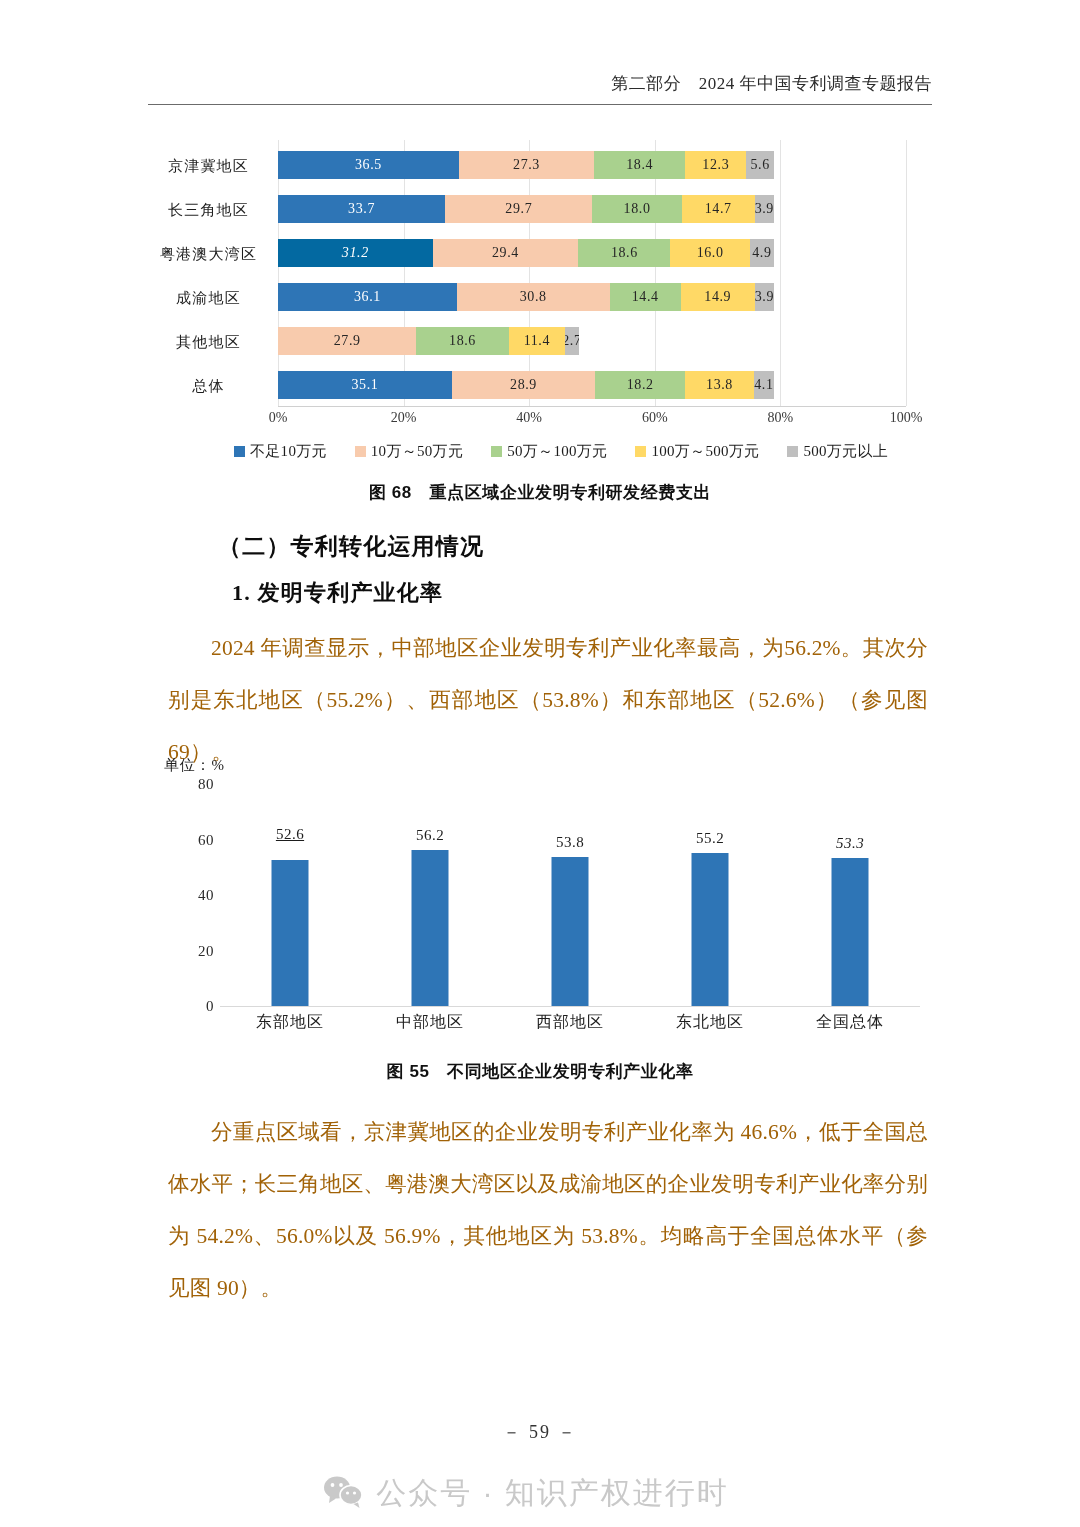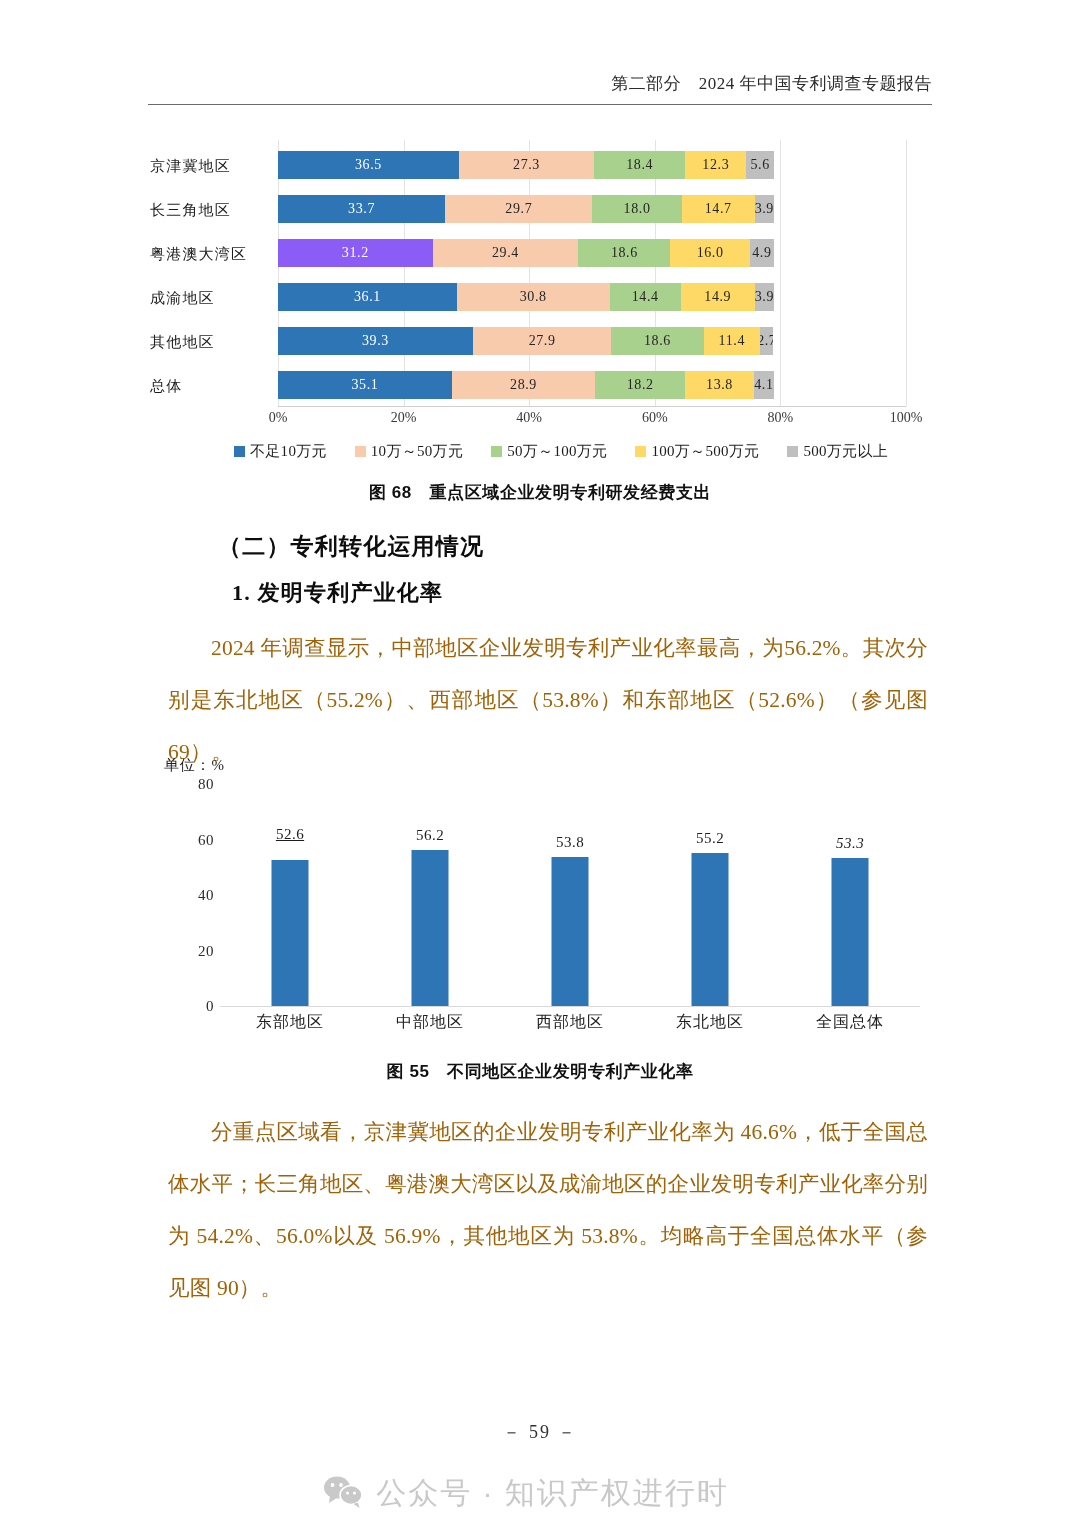--- a/index.html
+++ b/index.html
@@ -57,21 +57,21 @@
     width: 790px;
   }
   .sb-row {
     position: relative;
     height: 44px;
     display: flex;
     align-items: center;
   }
   .sb-label {
     width: 128px;
-    text-align: left;
+    text-align: center;
     padding-right: 11px;
     font-size: 15px;
     letter-spacing: 1.2px;
     color: #1d1d1d;
     font-family: "Liberation Serif", "DejaVu Serif", serif;
     white-space: nowrap;
     box-sizing: border-box;
   }
   .sb-track {
     position: relative;
@@ -363,21 +363,21 @@
               <div class="sb-seg" style="width: 18%; background: rgb(169, 209, 142);">18.0</div>
               <div class="sb-seg" style="width: 14.7%; background: rgb(255, 217, 102);">14.7</div>
               <div class="sb-seg" style="width: 3.9%; background: rgb(191, 191, 191);">3.9</div>
             </div>
           </div>
         </div>
         <div class="sb-row">
           <div class="sb-label">粤港澳大湾区</div>
           <div class="sb-track">
             <div class="sb-bar">
-              <div class="sb-seg s0" style="width: 31.2%; background: #8b5cf6;">31.2</div>
+              <div class="sb-seg s0" style="width: 31.2%; background: #0369a1; font-style: italic;">31.2</div>
               <div class="sb-seg" style="width: 29.4%; background: rgb(248, 203, 173);">29.4</div>
               <div class="sb-seg" style="width: 18.6%; background: rgb(169, 209, 142);">18.6</div>
               <div class="sb-seg" style="width: 16%; background: rgb(255, 217, 102);">16.0</div>
               <div class="sb-seg" style="width: 4.9%; background: rgb(191, 191, 191);">4.9</div>
             </div>
           </div>
         </div>
         <div class="sb-row">
           <div class="sb-label">成渝地区</div>
           <div class="sb-track">
@@ -387,21 +387,20 @@
               <div class="sb-seg" style="width: 14.4%; background: rgb(169, 209, 142);">14.4</div>
               <div class="sb-seg" style="width: 14.9%; background: rgb(255, 217, 102);">14.9</div>
               <div class="sb-seg" style="width: 3.9%; background: rgb(191, 191, 191);">3.9</div>
             </div>
           </div>
         </div>
         <div class="sb-row">
           <div class="sb-label">其他地区</div>
           <div class="sb-track">
             <div class="sb-bar">
-              <div class="sb-seg s0" style="width: 39.3%; background: rgb(46, 117, 182);">39.3</div>
               <div class="sb-seg" style="width: 27.9%; background: rgb(248, 203, 173);">27.9</div>
               <div class="sb-seg" style="width: 18.6%; background: rgb(169, 209, 142);">18.6</div>
               <div class="sb-seg" style="width: 11.4%; background: rgb(255, 217, 102);">11.4</div>
               <div class="sb-seg" style="width: 2.7%; background: rgb(191, 191, 191);">2.7</div>
             </div>
           </div>
         </div>
         <div class="sb-row">
           <div class="sb-label">总体</div>
           <div class="sb-track">

